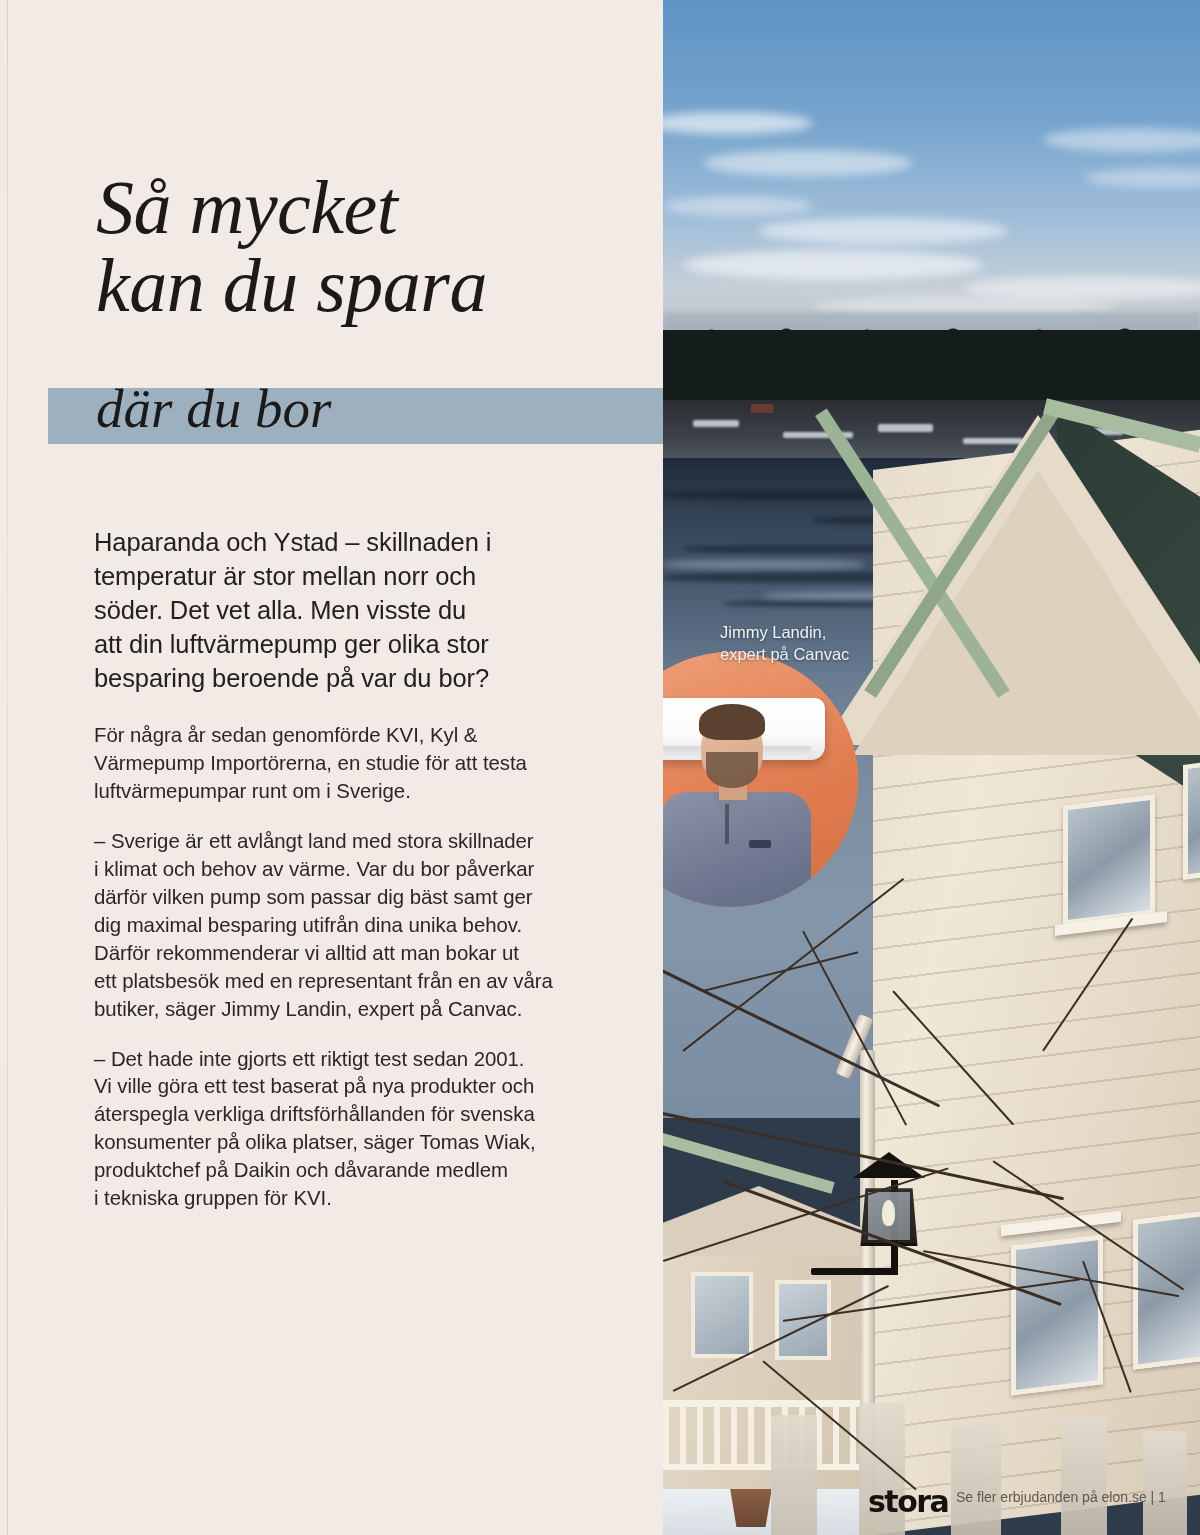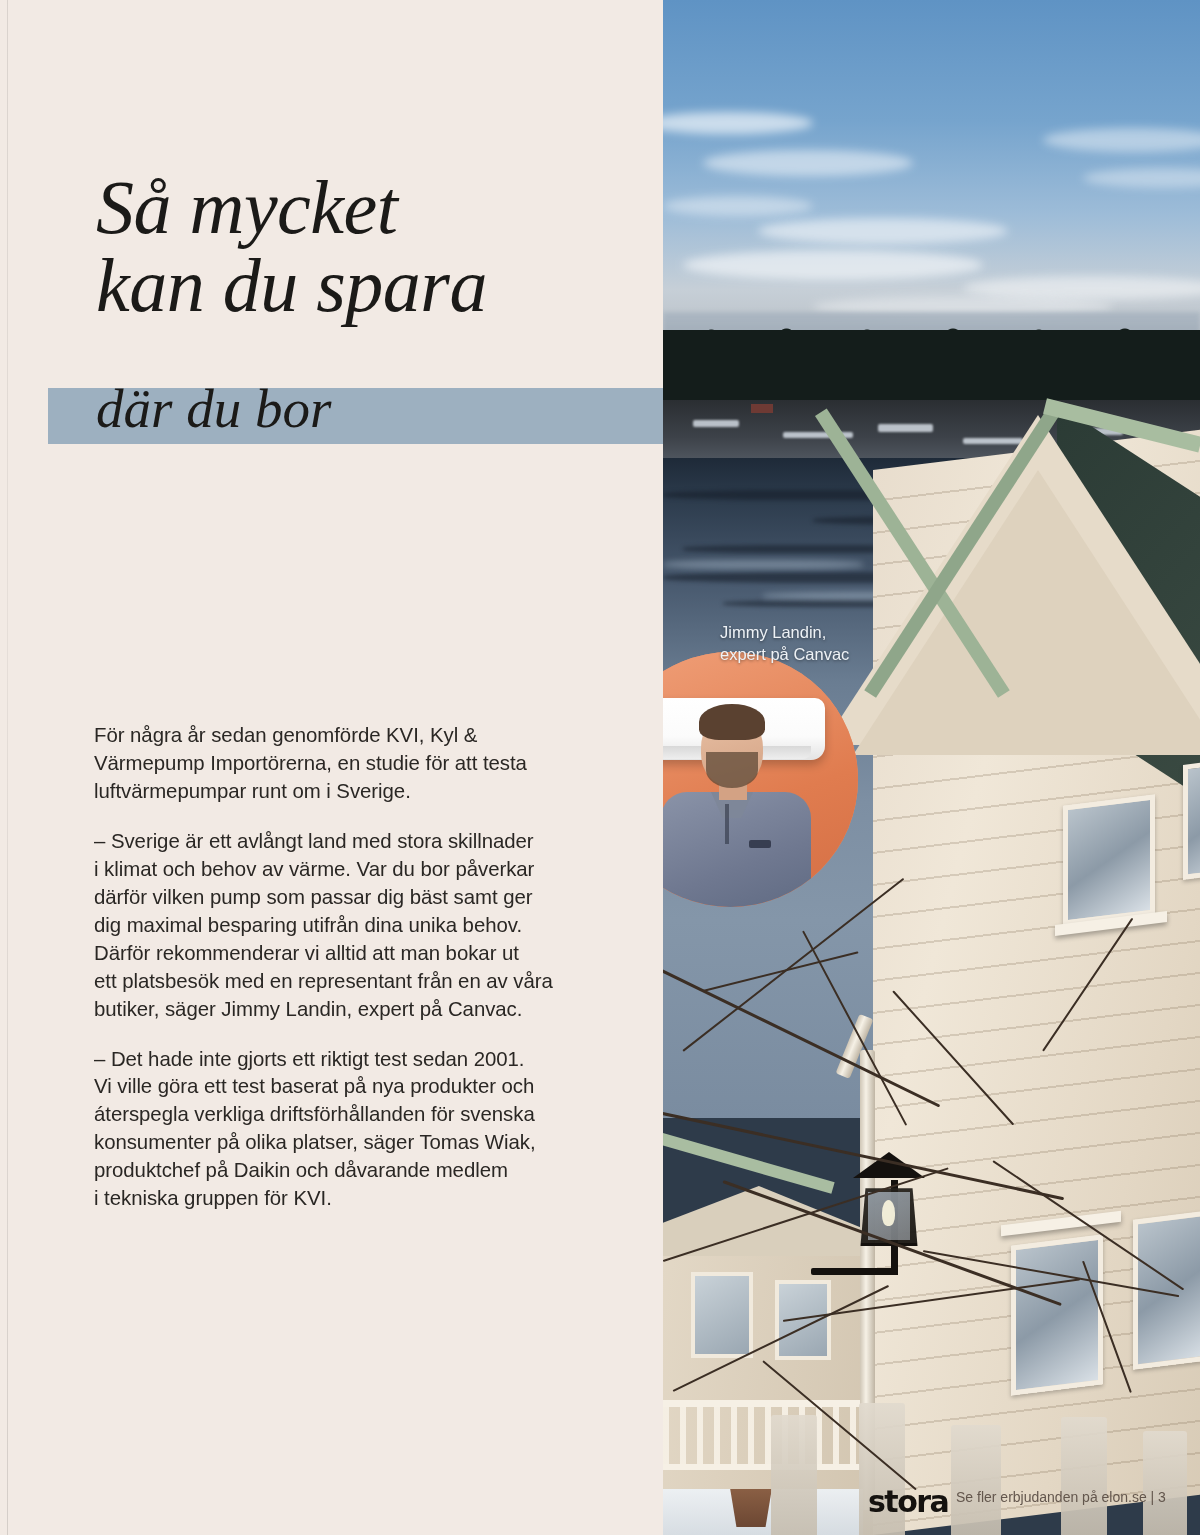--- a/index.html
+++ b/index.html
@@ -401,20 +401,25 @@
   <div class="gutter-line"></div>
 
   <div class="text-col">
 
     <div class="headline">Så mycket
 kan du spara</div>
 
     <div class="subband"></div>
     <div class="subhead">där du bor</div>
 
+    <div class="lede">Haparanda och Ystad – skillnaden i
+temperatur är stor mellan norr och
+söder. Det vet alla. Men visste du
+att din luftvärmepump ger olika stor
+besparing beroende på var du bor?</div>
 
     <div class="body-col">
       <p>För några år sedan genomförde KVI, Kyl &amp;
 Värmepump Importörerna, en studie för att testa
 luftvärmepumpar runt om i Sverige.</p>
       <p>– Sverige är ett avlångt land med stora skillnader
 i klimat och behov av värme. Var du bor påverkar
 därför vilken pump som passar dig bäst samt ger
 dig maximal besparing utifrån dina unika behov.
 Därför rekommenderar vi alltid att man bokar ut
@@ -538,16 +543,16 @@
       <div class="pt-head"></div>
       <div class="pt-beard"></div>
       <div class="pt-hair"></div>
     </div>
 
     <div class="photo-caption">Jimmy Landin,
 expert på Canvac</div>
 
 
     <div class="footer-logo">stora</div>
-    <div class="footer-note">Se fler erbjudanden på elon.se | 3</div>
+    <div class="footer-note">Se fler erbjudanden på elon.se | 1</div>
   </div>
 
 </div>
 
 </body></html>

